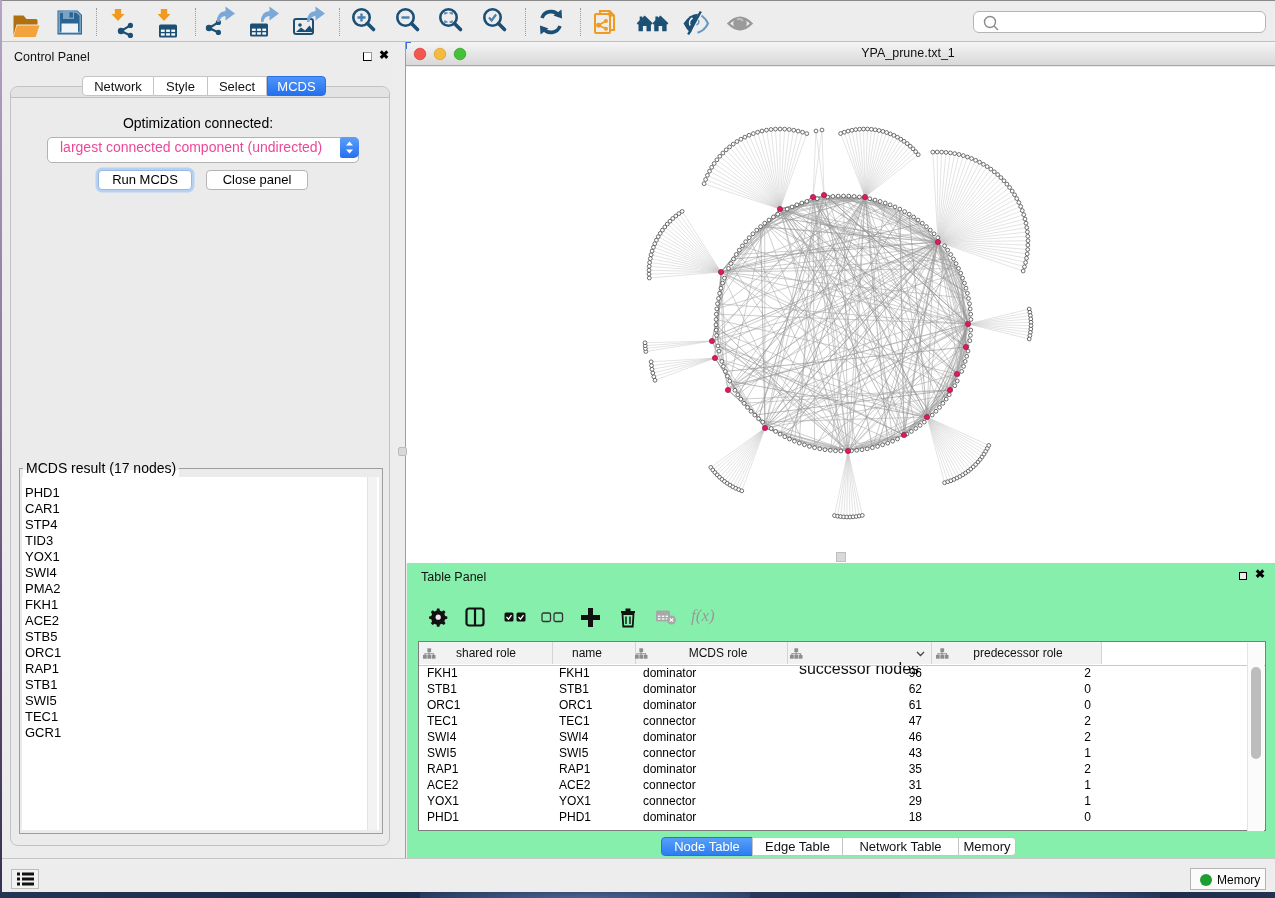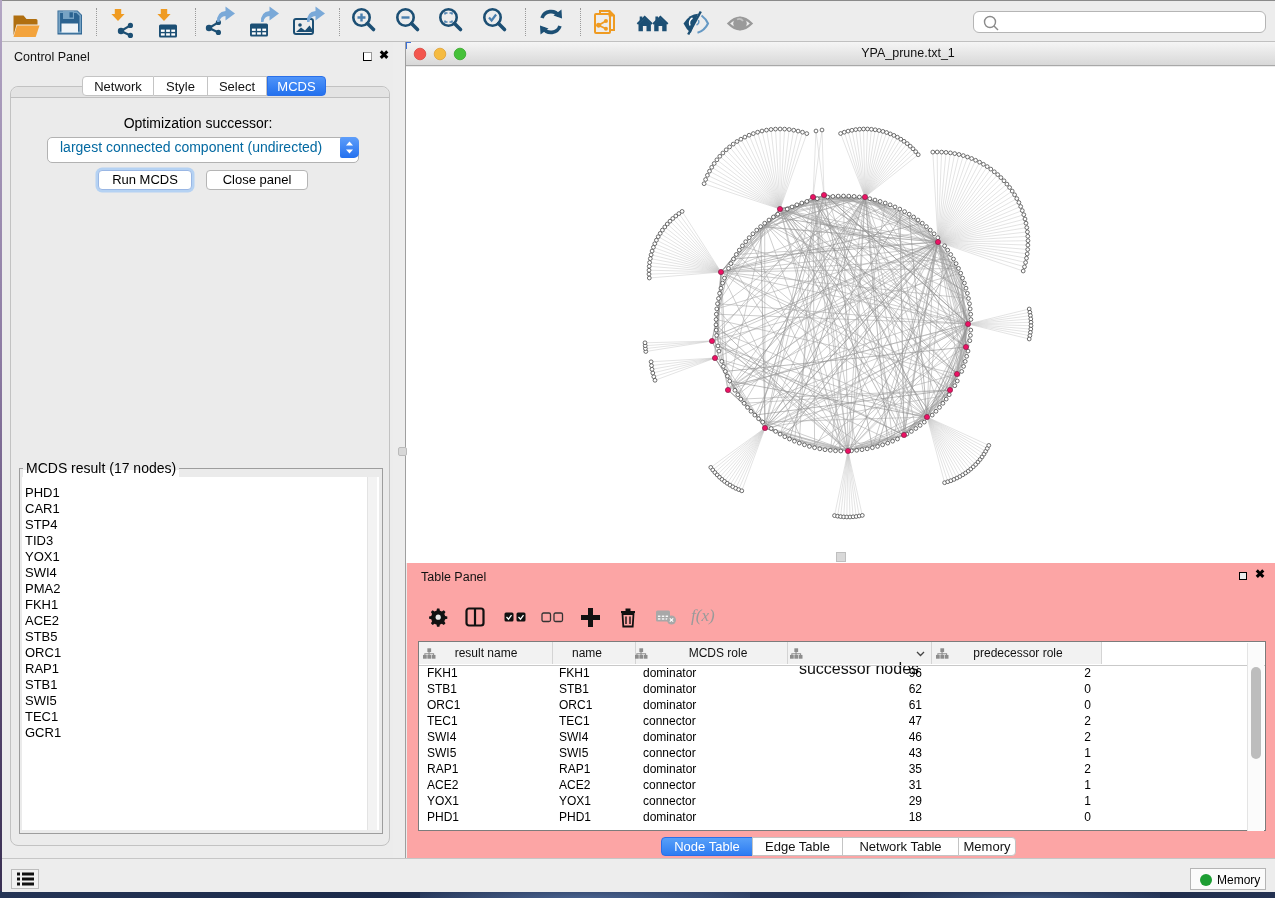--- a/index.html
+++ b/index.html
@@ -14,37 +14,37 @@
 #cpFloat{position:absolute;left:361px;top:10px;width:9px;height:9px;border:1.5px solid #000;border-top-color:#999;border-right-color:#999;background:#fff}
 #cpX{position:absolute;left:377px;top:6px;font-size:12px;color:#000;font-weight:bold}
 #cpBox{position:absolute;left:8px;top:44px;width:380px;height:760px;background:#ebebeb;border:1px solid #c2c2c2;border-radius:8px}
 #tabstrip{position:absolute;left:0px;top:0px;width:378px;height:11px;background:#e3e3e3;border-bottom:1px solid #bfbfbf;border-radius:8px 8px 0 0}
 .tab{position:absolute;top:34px;height:20px;font-size:13px;text-align:center;line-height:19px;background:#fff;border:1px solid #c4c4c4;color:#111}
 #tabNetwork{left:80px;width:72px;border-radius:4px 0 0 4px}
 #tabStyle{left:152px;width:54px;border-left:none}
 #tabSelect{left:206px;width:59px;border-left:none}
 #tabMCDS{left:265px;width:59px;border-radius:0 4px 4px 0;border:1px solid #2a6fe8;background:linear-gradient(#4f94f9,#2371ee);color:#fff}
 #optLabel{position:absolute;left:0;top:73px;width:392px;text-align:center;font-size:14px;color:#000}
-#combo{position:absolute;left:45px;top:95px;width:312px;height:26px;background:#fff;border:1px solid #b2b2b2;border-radius:5px;font-size:14px;line-height:19px;text-align:left;padding-left:12px;color:#0369a1}
+#combo{position:absolute;left:45px;top:95px;width:312px;height:26px;background:#fff;border:1px solid #b2b2b2;border-radius:5px;font-size:14px;line-height:19px;text-align:left;padding-left:12px;color:#ec4899}
 #comboBtn{position:absolute;right:-1px;top:-1px;width:19px;height:21px;border-radius:2px 5px 5px 2px;background:linear-gradient(#5e9efa,#2471ef)}
 #btnRun{position:absolute;left:96px;top:128px;width:94px;height:20px;background:#fff;border:1px solid #9ab7e4;border-radius:4px;box-shadow:0 0 0 2.5px #b5d2f3;font-size:13px;text-align:center;line-height:18px}
 #btnClose{position:absolute;left:204px;top:128px;width:102px;height:20px;background:#fff;border:1px solid #b5b5b5;border-radius:4px;font-size:13px;text-align:center;line-height:18px}
 #fs{position:absolute;left:17px;top:426px;width:364px;height:366px;border:1px solid #9d9d9d}
 #fsLegend{position:absolute;left:3px;top:-9px;background:linear-gradient(#ebebeb 9.5px,#ffffff 9.5px);padding:0 3px;font-size:14px;color:#000;line-height:17px}
 #fsList{position:absolute;left:2px;top:8px;width:357px;height:353px;background:#fff;font-size:13px;color:#000}
 #fsList div.li{height:16px;line-height:16px;padding-left:3px}
 #fsSb{position:absolute;right:2px;top:0px;width:10px;height:353px;background:#f3f3f3;border-left:1px solid #e3e3e3}
 
 #nettitle{position:absolute;left:392px;top:41px;width:881px;height:24px;background:linear-gradient(#f5f5f5,#d8d8d8);border-bottom:1px solid #a8a8a8}
 #ntText{position:absolute;left:0;top:4px;width:1028px;text-align:center;font-size:12.5px;color:#111}
 #canvas{position:absolute;left:392px;top:66px;width:881px;height:496px;background:#fff}
 #cdiv{position:absolute;left:391px;top:41px;width:13px;height:816px;background:#ededed;border-right:1px solid #9f9f9f;z-index:6}
 #cknob{position:absolute;left:5px;top:405px;width:9px;height:9px;background:#d8d8d8;border:1px solid #bbb;border-radius:2px}
 
-#tp{position:absolute;left:405px;top:562px;width:868px;height:295px;background:#fca5a5}
+#tp{position:absolute;left:405px;top:562px;width:868px;height:295px;background:#86efac}
 #tpTitle{position:absolute;left:14px;top:7px;font-size:12.5px;color:#111}
 #tpFloat{position:absolute;left:832px;top:9px;width:8px;height:8px;border:1.2px solid #000;background:#ececec}
 #tpX{position:absolute;left:848px;top:4px;font-size:12px;font-weight:bold;color:#000}
 #tbl{position:absolute;left:11px;top:78px;width:848px;height:190px;background:#fff;border:1px solid #7c7c7c;font-size:12px}
 .hcell{position:absolute;top:0;height:22px;background:#f2f2f2;border-right:1px solid #d4d4d4;text-align:center;line-height:22px;color:#111}
 .tr{position:absolute;height:16px;line-height:16px;color:#000}
 #tsb{position:absolute;right:1px;top:1px;width:17px;height:188px;background:#fbfbfb;border-left:1px solid #e4e4e4}
 #tsbThumb{position:absolute;left:3px;top:24px;width:10px;height:92px;background:#bdbdbd;border-radius:5px}
 .btab{position:absolute;top:274px;height:19px;background:#fff;border:1px solid #c4c4c4;font-size:13px;text-align:center;line-height:18px;color:#111}
 
@@ -182,21 +182,21 @@
   <div id="cpTitle">Control Panel</div>
   <div id="cpFloat"></div>
       <div id="cpX">✖</div>
   <div id="cpBox">
         <div id="tabstrip"></div>
       </div>
   <div class="tab" id="tabNetwork">Network</div>
   <div class="tab" id="tabStyle">Style</div>
   <div class="tab" id="tabSelect">Select</div>
   <div class="tab" id="tabMCDS">MCDS</div>
-  <div id="optLabel">Optimization successor:</div>
+  <div id="optLabel">Optimization connected:</div>
   <div id="combo">largest connected component (undirected)<div id="comboBtn"><svg width="19" height="21">
             <path d="M9.5 4.5 L13 8.5 L6 8.5 Z" fill="#fff"></path>
             <path d="M9.5 16.5 L13 12.5 L6 12.5 Z" fill="#fff"></path>
           </svg></div></div>
   <div id="btnRun">Run MCDS</div>
   <div id="btnClose">Close panel</div>
   <div id="fs">
         <div id="fsLegend">MCDS result (17 nodes)</div>
     <div id="fsList">
           <div style="height:8px"></div>
@@ -1140,21 +1140,21 @@
       <svg style="position:absolute;left:284px;top:43px" width="30" height="22" viewBox="0 0 30 22">
         <text x="0" y="15" font-family="Liberation Serif,serif" font-style="italic" font-size="17" fill="#9a9a9a">f(x)</text>
       </svg>
   <div id="tbl">
         <div class="hcell" style="left:0.0px;width:133.5px"></div>
         <div class="hcell" style="left:133.5px;width:83.5px"></div>
         <div class="hcell" style="left:217.0px;width:152.0px"></div>
         <div class="hcell" style="left:369.0px;width:144.0px"></div>
         <div class="hcell" style="left:513.0px;width:170.0px"></div>
         <div style="position:absolute;left:0.0px;top:0;width:0;height:22px"></div>
-        <div style="position:absolute;left:67.0px;top:4px;font-size:12px;color:#111;transform:translateX(-50%);line-height:15px">result name</div>
+        <div style="position:absolute;left:67.0px;top:4px;font-size:12px;color:#111;transform:translateX(-50%);line-height:15px">shared role</div>
         <svg style="position:absolute;left:4.0px;top:6px" width="13" height="11" viewBox="0 0 12.5 10">
           <g fill="#8c8c8c">
             <rect x="4.2" y="0" width="3.6" height="3.6"></rect>
             <rect x="0" y="6.4" width="3.6" height="3.6"></rect>
             <rect x="4.2" y="6.4" width="3.6" height="3.6"></rect>
             <rect x="8.4" y="6.4" width="3.6" height="3.6"></rect>
             <path d="M5.8 3.6 v1.6 M1.8 6.4 v-1.2 h8.4 v1.2 M5.8 5.2 v1.2" stroke="#8c8c8c" stroke-width="1" fill="none"></path>
           </g>
         </svg>
         <div style="position:absolute;left:133.5px;top:0;width:0;height:22px"></div>

